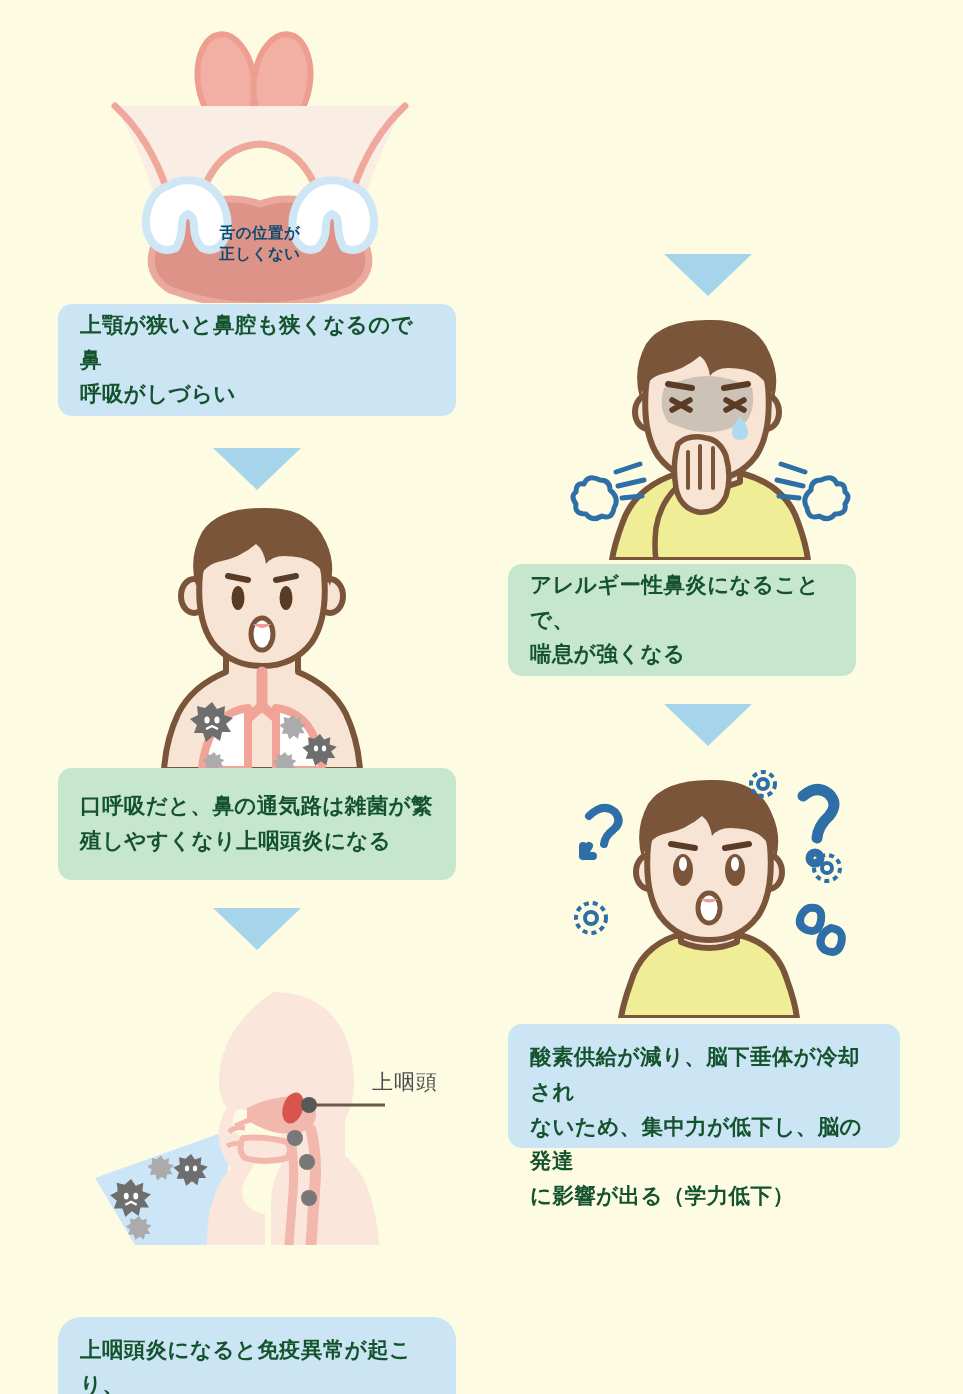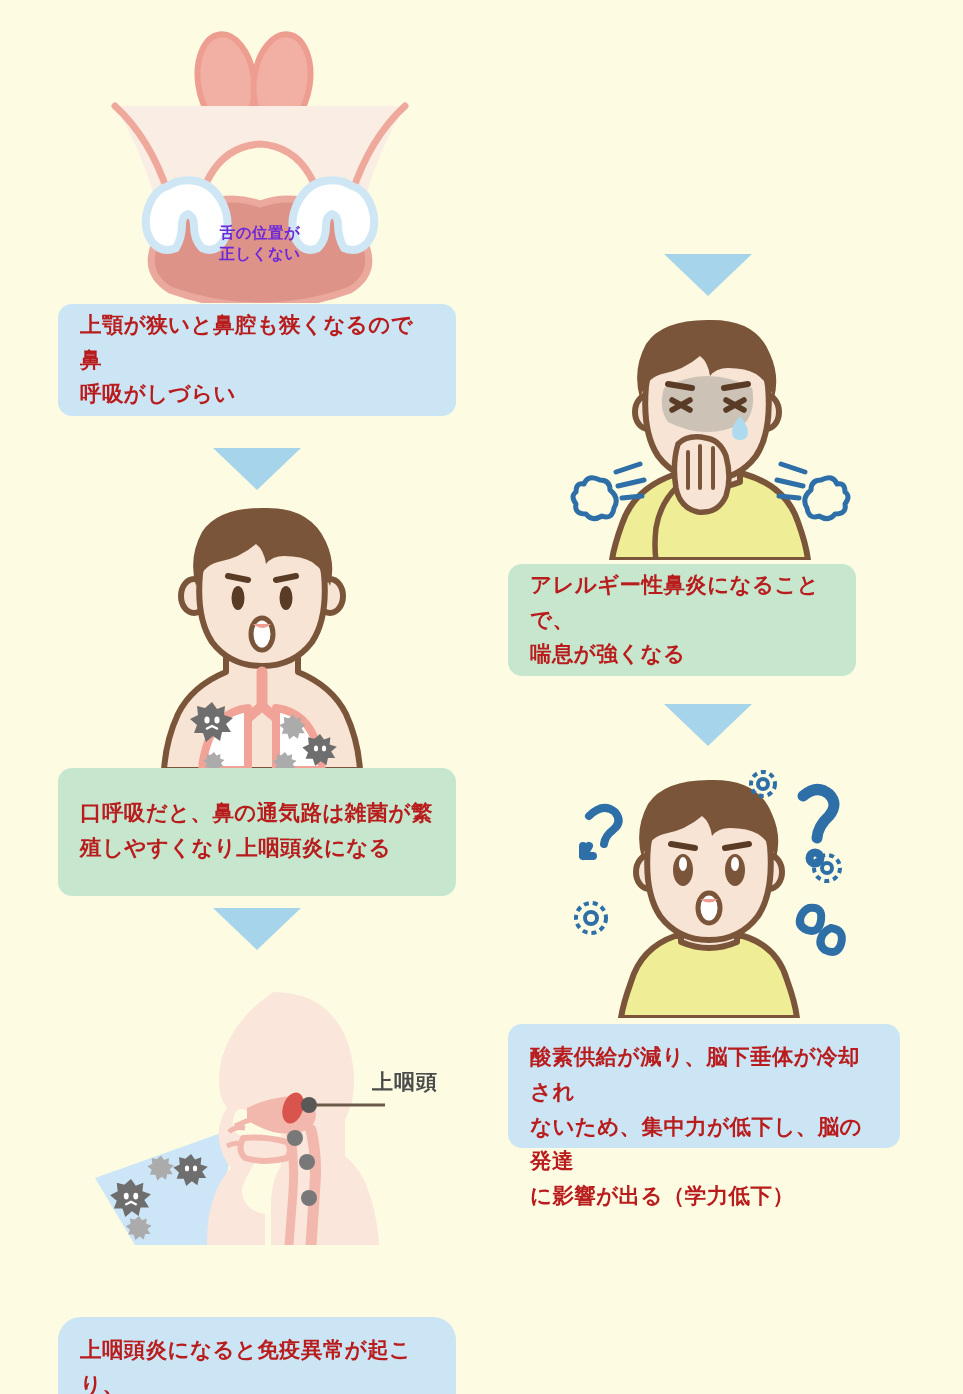--- a/index.html
+++ b/index.html
@@ -22,21 +22,21 @@
     background: #FDFCE3;
   }
 
   
   .callout {
     position: absolute;
     border-radius: 14px;
     box-sizing: border-box;
     display: flex;
     align-items: center;
-    color: #b91c1c;
+    color: #14532d;
     font-weight: 700;
     letter-spacing: 0.4px;
     line-height: 1.62;
     font-size: 21.5px;
     padding: 2px 22px;
     white-space: pre-line;
   }
   .callout.blue  { background: #CBE5F5; }
   .callout.green { background: #C6E7CE; }
 
@@ -49,34 +49,34 @@
     border-top: 42px solid #A6D4EB;
   }
 
   
   .art { position: absolute; }
   .art svg { display: block; }
 
   
   .palate-label {
     position: absolute;
-    color: #6d28d9;
+    color: #0c4a6e;
     font-weight: 700;
     font-size: 15.5px;
     line-height: 1.35;
     text-align: center;
     white-space: pre-line;
     letter-spacing: 0.5px;
   }
 
   
   .leader-label {
     position: absolute;
     color: #4b4b4b;
-    font-weight: 700;
+    font-weight: 400;
     font-size: 21px;
     letter-spacing: 1px;
     white-space: nowrap;
   }
 </style>
 </head>
 <body>
 
 <div class="stage">
 
@@ -171,21 +171,21 @@
                    L-6 20 L-9 11 L-18 11 L-15 3 L-22 -3 L-14 -7 L-15 -16 L-7 -14 Z" fill="#ABABAB"></path>
         </g>
         <g transform="translate(133,263) scale(0.55)">
           <path d="M0 -20 L5 -13 L13 -16 L12 -7 L21 -4 L14 2 L19 10 L10 10 L8 19 L1 14
                    L-6 20 L-9 11 L-18 11 L-15 3 L-22 -3 L-14 -7 L-15 -16 L-7 -14 Z" fill="#ABABAB"></path>
         </g>
       </g>
     </svg>
   </div>
 
-  <div class="callout green" style="left:58px; top:768px; width:398px; height:128px;font-family:Liberation Mono, monospace;">口呼吸だと、鼻の通気路は雑菌が繁
+  <div class="callout green" style="left:58px; top:768px; width:398px; height:112px;">口呼吸だと、鼻の通気路は雑菌が繁
 殖しやすくなり上咽頭炎になる</div>
 
   <div class="arrow-down" style="left:213px; top:908px;"></div>
 
   <div class="art" style="left:95px; top:980px; width:290px; height:265px;">
     <svg width="290" height="265" viewBox="0 0 290 265">
 
       <path d="M140 148 L0 198 L40 265 L120 265 Z" fill="#CCE6F7"></path>
 
       <path d="M178 12 Q236 12 254 66 Q266 110 250 140 L250 176 Q270 192 278 226 Q284 252 284 265

